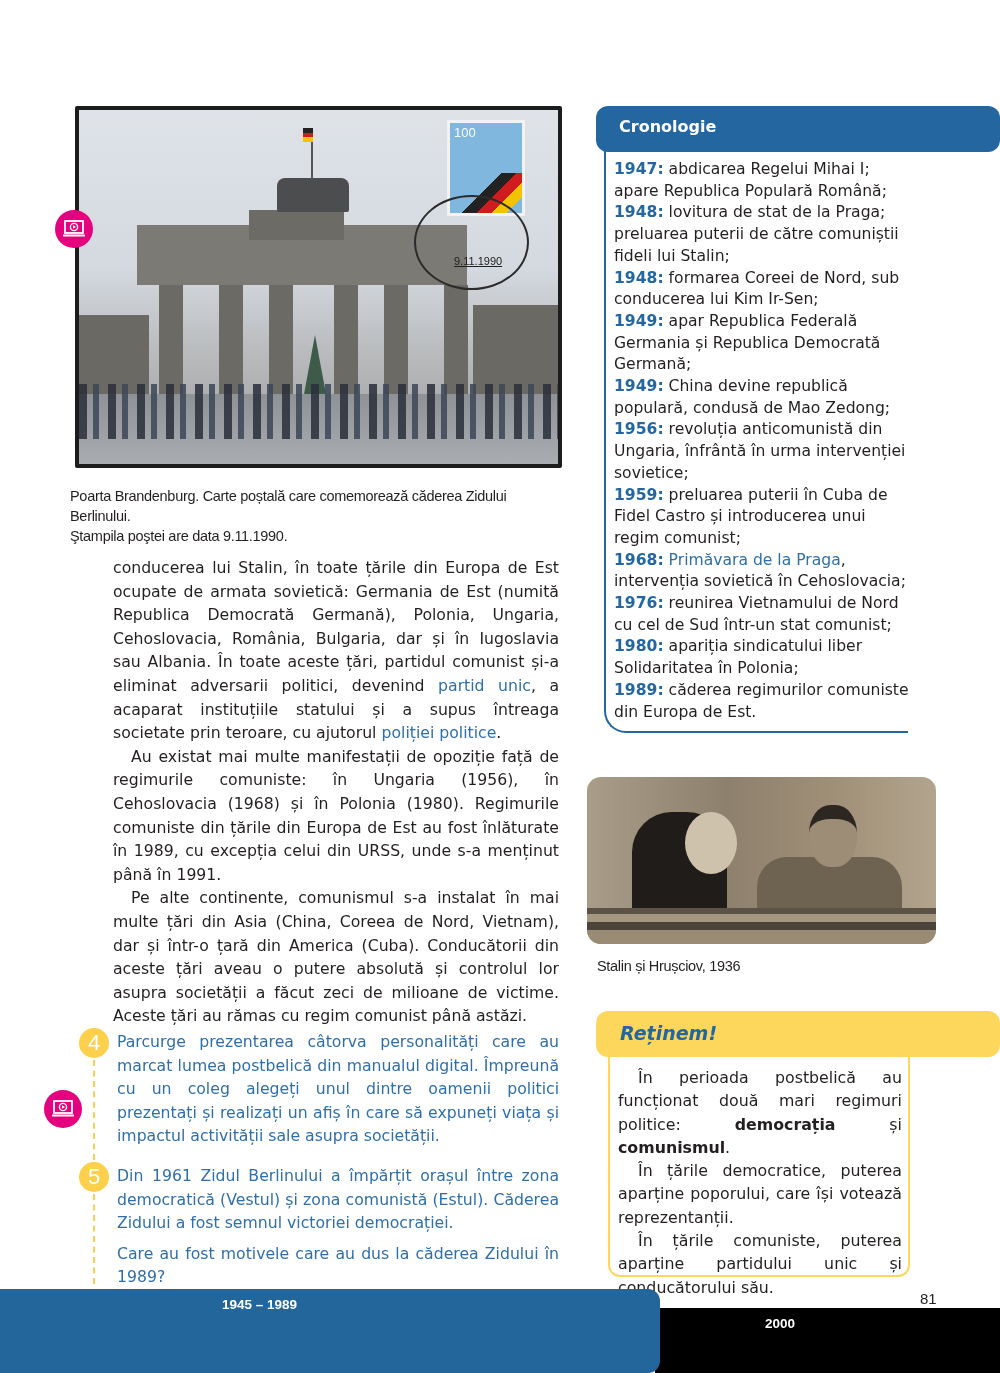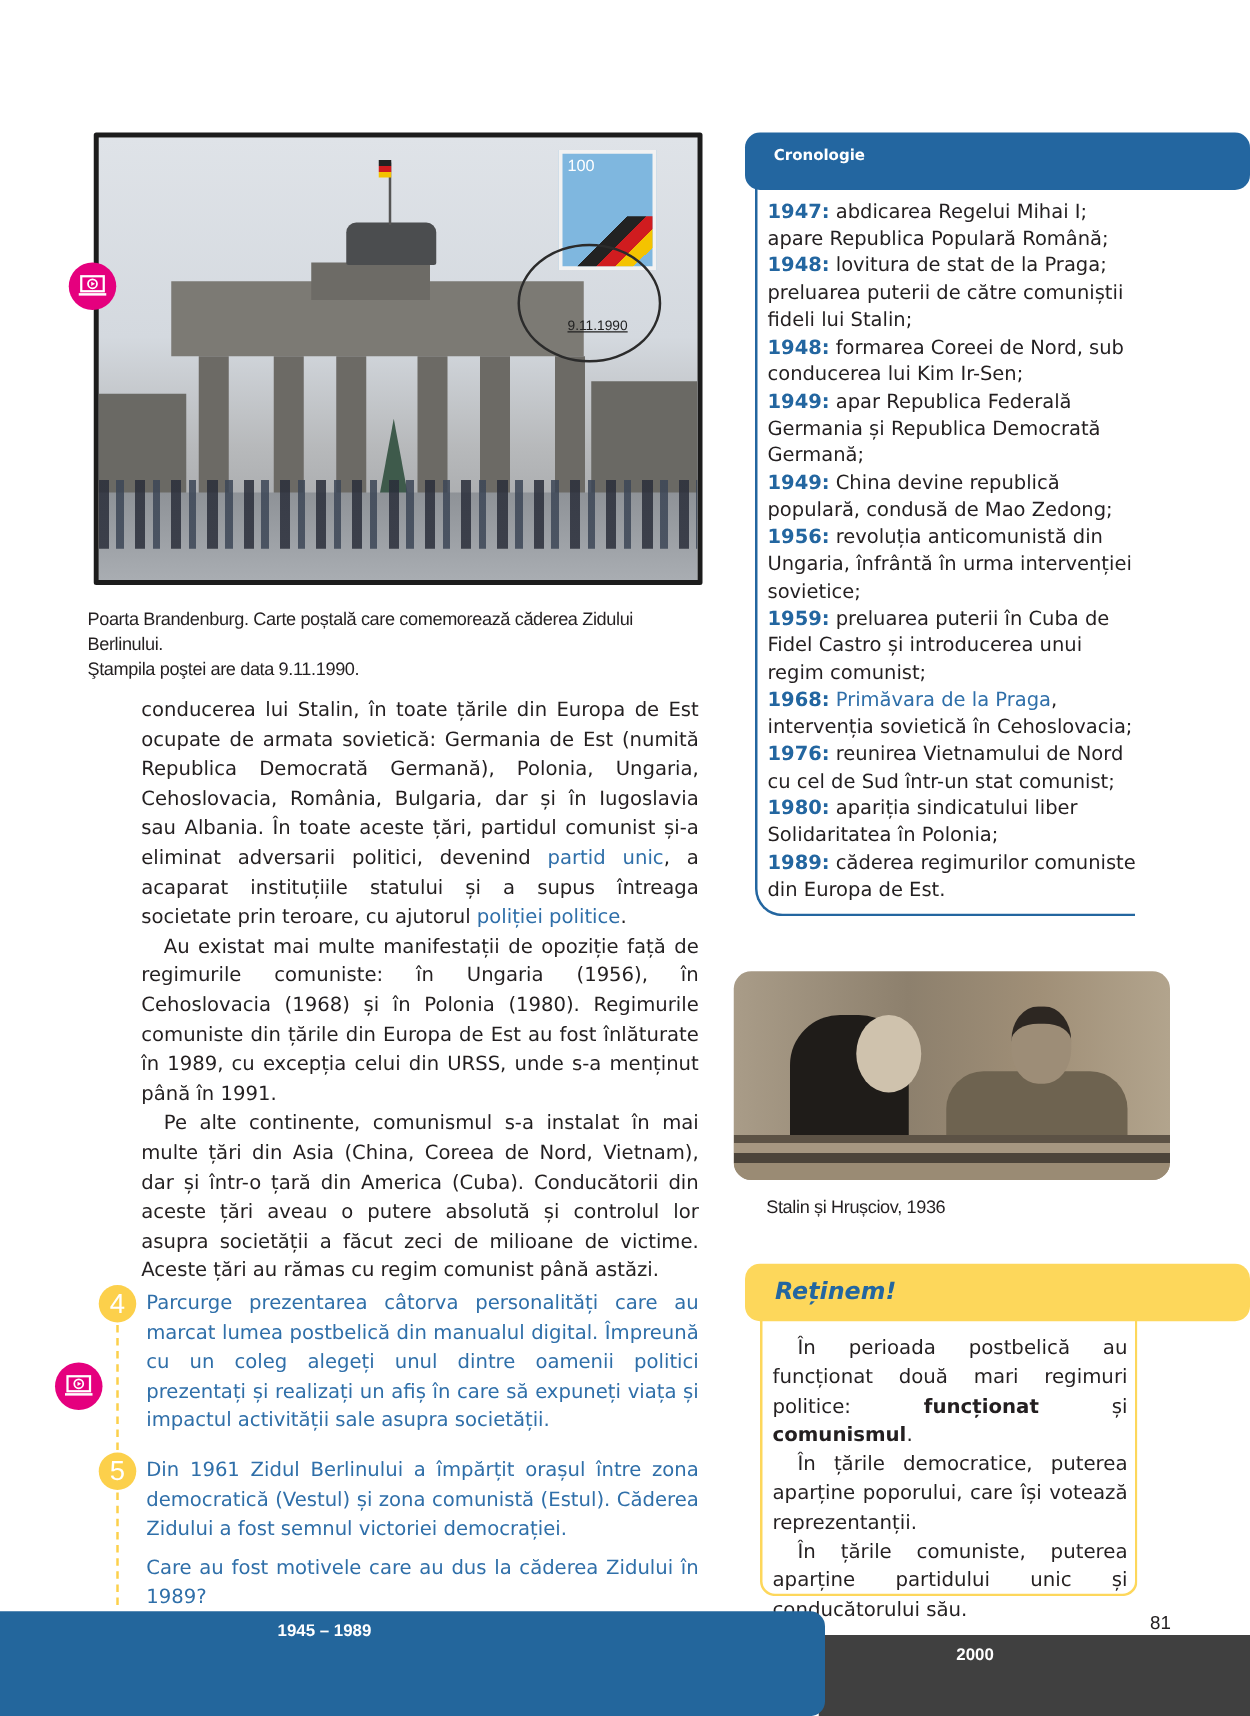--- a/index.html
+++ b/index.html
@@ -63,21 +63,21 @@
     position: absolute; left: 117px; width: 442px; color: #2f6fa9;
     font-size: 15.7px; line-height: 23.5px; text-align: justify;
   }
   .ex-text p + p { margin-top: 7px; }
 
   
   .chrono-header {
     position: absolute; left: 596px; top: 106px; width: 404px; height: 46px;
     background: #2366a0; border-radius: 12px 12px 12px 12px;
   }
-  .chrono-title { position: absolute; left: 23px; top: 11px; color: #fff; font-weight: bold; font-size: 12px; }
+  .chrono-title { position: absolute; left: 23px; top: 11px; color: #fff; font-weight: bold; font-size: 16px; }
   .chrono-box {
     position: absolute; left: 604px; top: 150px; width: 304px; height: 583px;
     border-left: 2px solid #2366a0; border-bottom: 2px solid #2366a0; border-bottom-left-radius: 22px;
   }
   .chrono-list {
     position: absolute; left: 614px; top: 159px; width: 300px;
     font-size: 15.6px; line-height: 21.7px; color: #231f20;
   }
   .chrono-year { color: #2366a0; font-weight: bold; }
 
@@ -102,21 +102,21 @@
     position: absolute; left: 608px; top: 1054px; width: 302px; height: 223px;
     border: 2px solid #fdd75b; border-top: none; border-radius: 0 0 12px 12px;
   }
   .ret-text {
     position: absolute; left: 618px; top: 1066px; width: 284px;
     font-size: 15.8px; line-height: 23.3px; text-align: justify; color: #231f20;
   }
   .ret-text p { text-indent: 20px; }
 
   
-  .footer-yellow { position: absolute; left: 655px; top: 1308px; width: 345px; height: 65px; background: #404040; }
+  .footer-yellow { position: absolute; left: 655px; top: 1308px; width: 345px; height: 65px; background: #000000; }
   .footer-blue { position: absolute; left: 0; top: 1289px; width: 660px; height: 84px; background: #23669c; border-radius: 0 12px 12px 0; }
   .footer-label { position: absolute; color: #fff; font-weight: bold; font-size: 13.5px; font-family: "Liberation Sans", sans-serif; }
   .page-num { position: absolute; left: 920px; top: 1290px; font-size: 15px; font-family: "Liberation Sans", sans-serif; color: #231f20; }
 </style>
 </head>
 <body>
 
 <div class="postcard">
   <div class="wing-left"></div>
   <div class="wing-right"></div>
@@ -200,28 +200,28 @@
   <div><span class="chrono-year">1989:</span><span> căderea regimurilor comuniste din Europa de Est.</span></div>
 </div>
 
 <div class="photo2">
   <div class="man1"></div>
   <div class="head1"></div>
   <div class="man2"></div>
   <div class="head2"></div>
   <div class="desk"></div>
 </div>
-<div class="caption" style="left:613px; top:956px; width:349px;">Stalin și Hrușciov, 1936</div>
+<div class="caption" style="left:597px; top:956px; width:349px;">Stalin și Hrușciov, 1936</div>
 
 <div class="ret-header">
   <span class="ret-title">Reținem!</span>
 </div>
 <div class="ret-box"></div>
 <div class="ret-text">
-  <p><span>În perioada postbelică au funcționat două mari regimuri politice: </span><b>funcționat</b><span> și </span><b>comunismul</b><span>.</span></p>
+  <p><span>În perioada postbelică au funcționat două mari regimuri politice: </span><b>democrația</b><span> și </span><b>comunismul</b><span>.</span></p>
   <p>În țările democratice, puterea aparține poporului, care își votează reprezentanții.</p>
   <p>În țările comuniste, puterea aparține partidului unic și conducătorului său.</p>
 </div>
 
 <div class="footer-yellow">
   <span class="footer-label" style="left:110px; top:8px;">2000</span>
 </div>
 <div class="footer-blue">
   <span class="footer-label" style="left:222px; top:8px;">1945 – 1989</span>
 </div>

